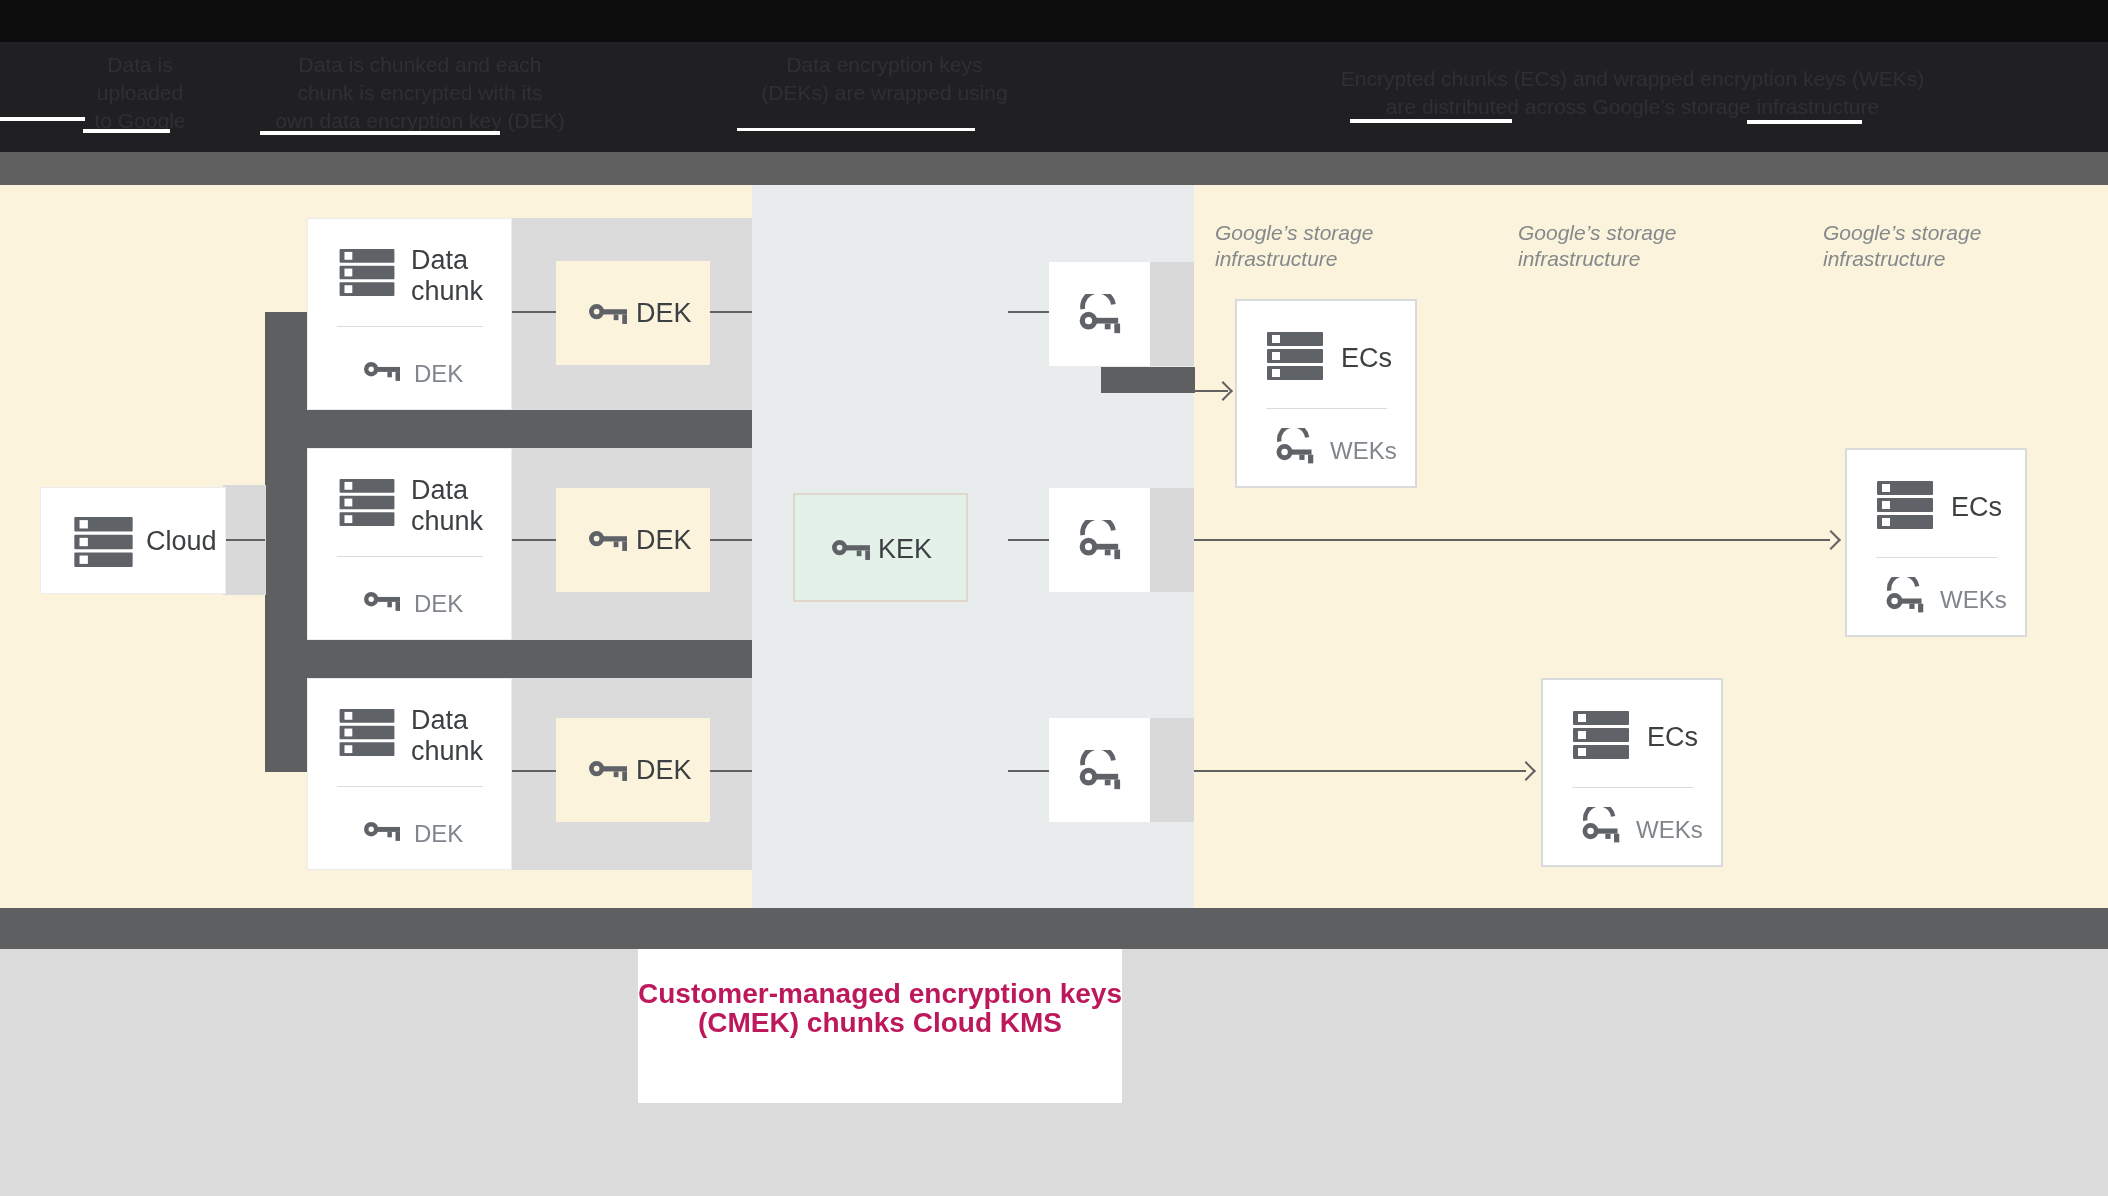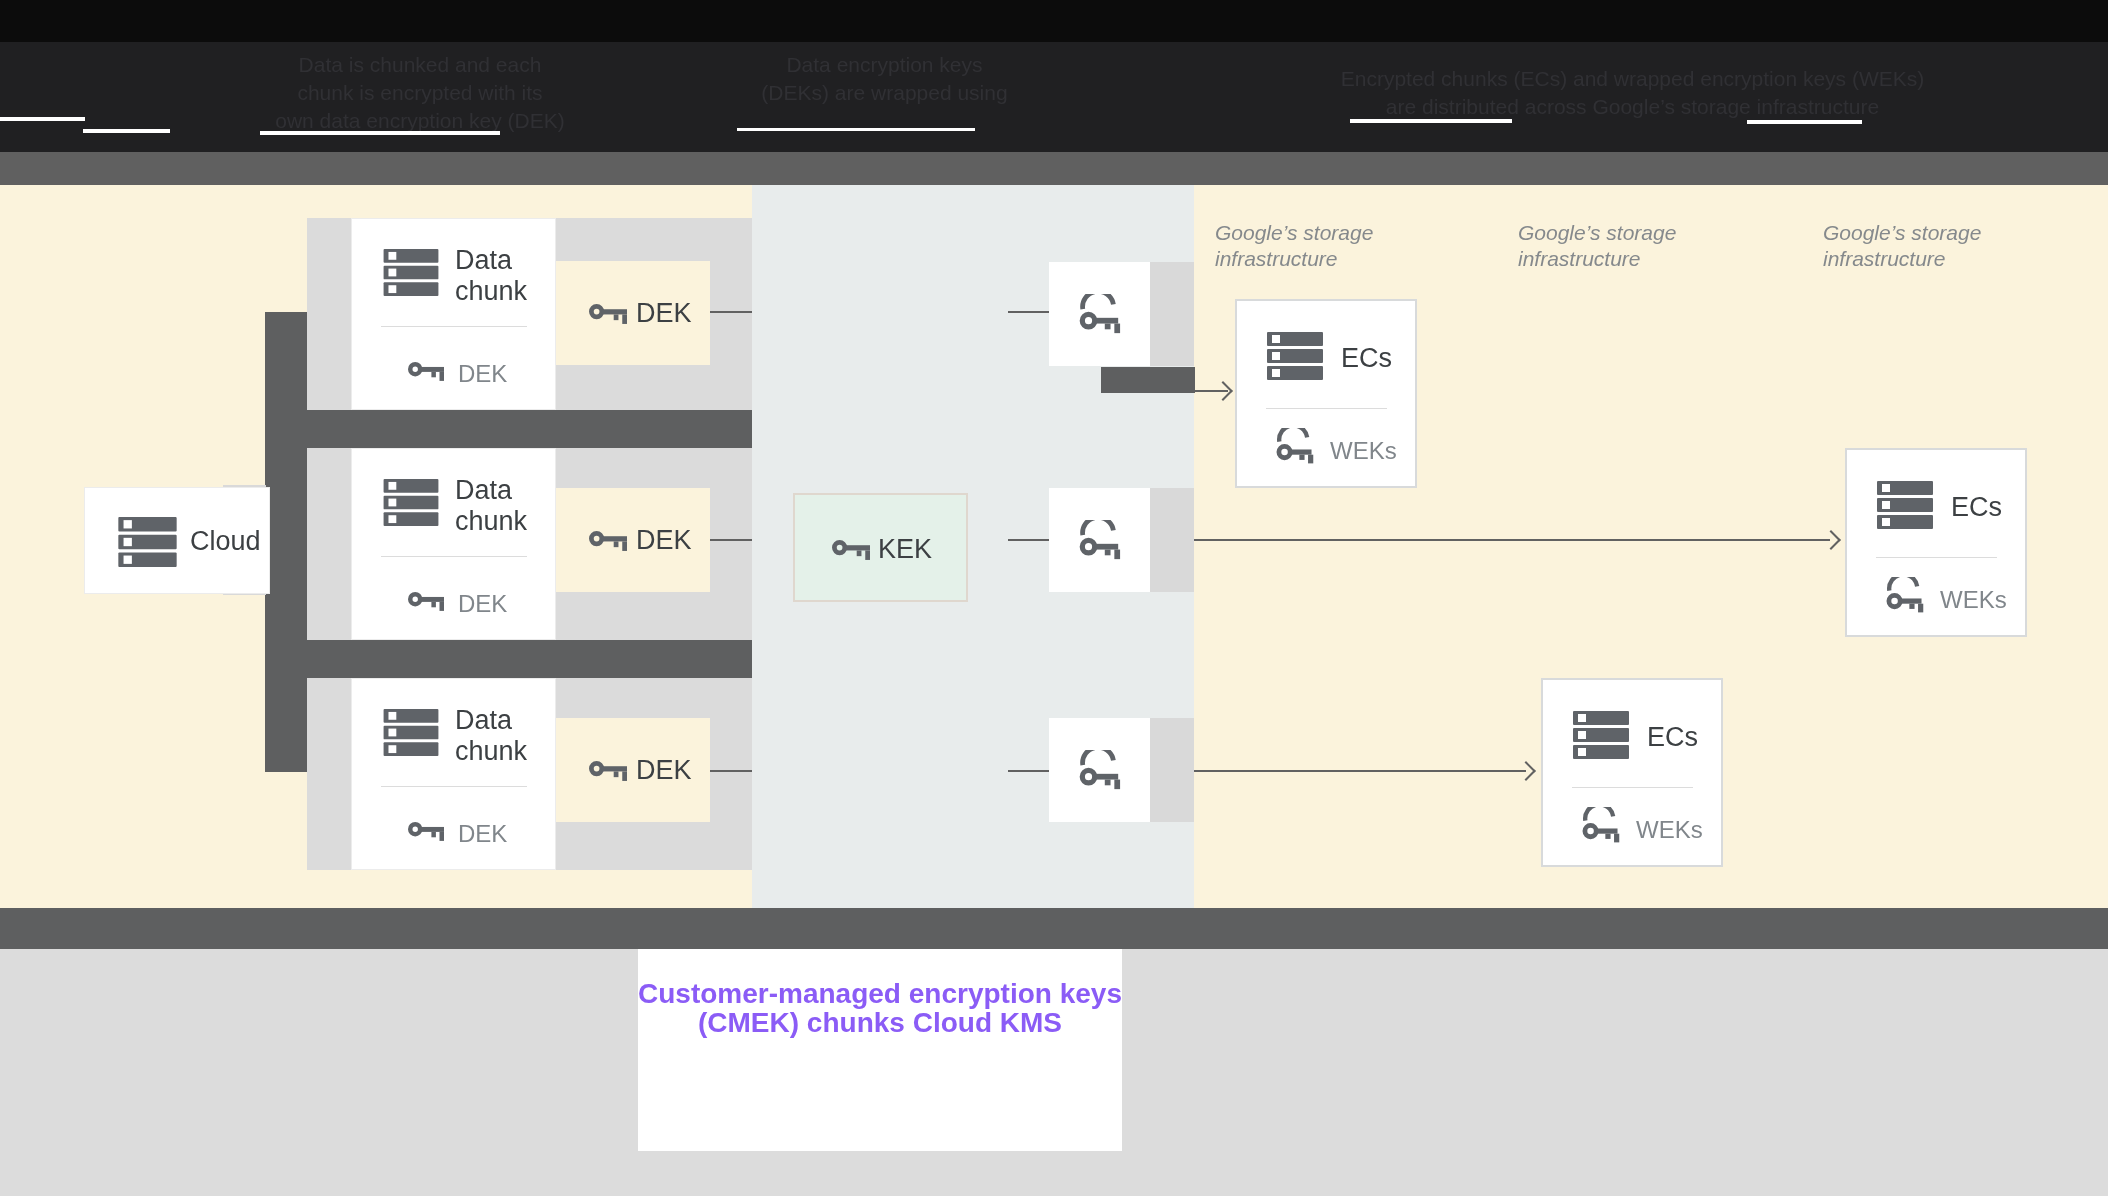--- a/index.html
+++ b/index.html
@@ -15,50 +15,55 @@
   .band{position:absolute;left:0;width:2108px;background:#5E5F60;}
   
   .stage{position:absolute;left:0;top:185px;width:2108px;height:723px;}
   .zone{position:absolute;top:0;height:723px;}
   .row-band{position:absolute;left:307px;width:445px;height:192px;background:#DBDBDB;}
   .sep{position:absolute;left:265px;width:487px;height:38px;background:#5E5F60;}
   .trunk{position:absolute;left:265px;top:127px;width:42px;height:460px;background:#5E5F60;}
   .elbow{position:absolute;left:1101px;top:182px;width:94px;height:26px;background:#5E5F60;}
   .gray-sq{position:absolute;background:#D9D9D9;}
   
-  .white-box{position:absolute;background:#fff;border:1px solid #ECECEC;box-sizing:border-box;margin-left:44px;}
+  .white-box{position:absolute;background:#fff;border:1px solid #ECECEC;box-sizing:border-box;}
   .ec-box{position:absolute;background:#fff;border:2px solid #D8DADB;box-sizing:border-box;}
   .dek-box{position:absolute;background:#FBF3DC;}
   .kek-box{position:absolute;background:#E4F1E9;border:2px solid #DFD7CE;box-sizing:border-box;}
   .key-sq{position:absolute;background:#fff;}
   .box-title{position:absolute;color:#3C4043;font-size:27px;line-height:31px;}
   .sm-label{position:absolute;color:#80868B;font-size:24px;}
   .divider{position:absolute;height:1px;background:#DCDCDC;}
   .storage-label{position:absolute;color:#85898C;font-size:21px;line-height:26px;font-style:italic;}
   
   .hline{position:absolute;height:2px;background:#616161;}
   .head{position:absolute;width:14px;height:14px;border-top:2px solid #616161;
         border-right:2px solid #616161;transform:rotate(45deg);box-sizing:border-box;}
   
-  .caption-box{position:absolute;left:638px;top:949px;width:484px;height:202px;background:#fff;
-               text-align:center;color:#8b5cf6;font-size:28px;line-height:29px;}
+  .caption-box{position:absolute;left:638px;top:949px;width:484px;height:154px;background:#fff;
+               text-align:center;color:#be185d;font-size:28px;line-height:29px;}
   .cap-p1{margin:30px 0 0 0;font-weight:bold;}
   .cap-p2{margin:27px 0 0 0;}
   .cap-bold{font-weight:bold;}
   .tick{position:absolute;left:874px;top:945px;width:8px;height:8px;background:#5E5F60;}
   svg{display:block;}
 </style>
 </head>
 <body>
 
 <div id="root">
 
   <div class="banner">
     <div class="banner-top"></div>
 
+    <div class="bcol" style="left:40px;top:51px;width:200px;">
+      <div>Data is</div>
+      <div>uploaded</div>
+      <div>to Google</div>
+    </div>
 
     <div class="bcol" style="left:230px;top:51px;width:380px;">
       <div>Data is chunked and each</div>
       <div>chunk is encrypted with its</div>
       <div>own data encryption key (DEK)</div>
     </div>
 
     <div class="bcol" style="left:697px;top:51px;width:375px;">
       <div>Data encryption keys</div>
       <div>(DEKs) are wrapped using</div>

